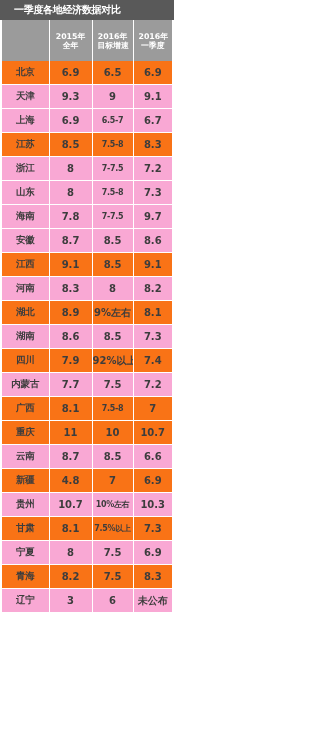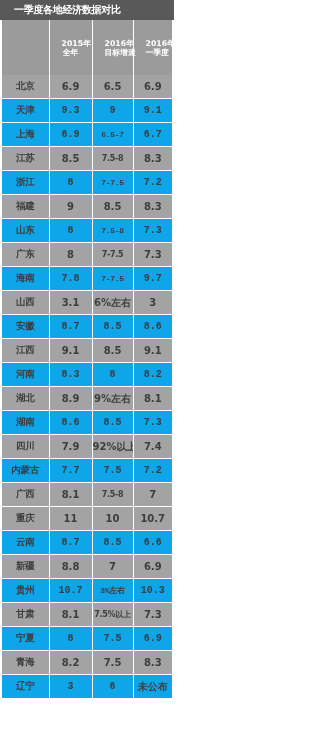--- a/index.html
+++ b/index.html
@@ -56,21 +56,21 @@
   .tbl col.c3 { width: 39px; }
 
   
   .tbl thead th {
     background: #9b9b9b;
     color: #ffffff;
     font-size: 7.8px;
     font-weight: bold;
     line-height: 9px;
     height: 31px;
-    padding: 12px;
+    padding: 5px;
     text-align: center;
     vertical-align: middle;
     border-right: 1px solid #ffffff;
     white-space: nowrap;
   }
   .tbl thead th:last-child { border-right: none; }
   .tbl thead th.blank { background: #9b9b9b; }
   .hl1, .hl2 { display: block; }
 
   
@@ -81,22 +81,22 @@
     vertical-align: middle;
     font-size: 10px;
     font-weight: bold;
     color: #3d3d3d;
     border-right: 1px solid #ffffff;
     border-bottom: 1px solid #ffffff;
     white-space: nowrap;
     overflow: hidden;
   }
   .tbl tbody td:last-child { border-right: none; }
-  .tbl tbody tr.odd td  { background: #a3a3a3; }
-  .tbl tbody tr.even td { background: #0ea5e9; font-family: Liberation Mono, monospace; }
+  .tbl tbody tr.odd td  { background: #f97316; }
+  .tbl tbody tr.even td { background: #f9a8d4; }
   .tbl tbody td.region {
     font-size: 9.5px;
     letter-spacing: -0.2px;
   }
   .tbl tbody td.val { font-size: 10px; }
   .tbl tbody td.val.long { font-size: 8px; letter-spacing: -0.3px; }
 </style>
 </head>
 <body>
 
@@ -157,50 +157,32 @@
           <td class="val">8.5</td>
           <td class="val long">7.5-8</td>
           <td class="val">8.3</td>
         </tr>
         <tr class="even">
           <td class="region">浙江</td>
           <td class="val">8</td>
           <td class="val long">7-7.5</td>
           <td class="val">7.2</td>
         </tr>
-        <tr class="odd">
-          <td class="region">福建</td>
-          <td class="val">9</td>
-          <td class="val">8.5</td>
-          <td class="val">8.3</td>
-        </tr>
         <tr class="even">
           <td class="region">山东</td>
           <td class="val">8</td>
           <td class="val long">7.5-8</td>
-          <td class="val">7.3</td>
-        </tr>
-        <tr class="odd">
-          <td class="region">广东</td>
-          <td class="val">8</td>
-          <td class="val long">7-7.5</td>
           <td class="val">7.3</td>
         </tr>
         <tr class="even">
           <td class="region">海南</td>
           <td class="val">7.8</td>
           <td class="val long">7-7.5</td>
           <td class="val">9.7</td>
         </tr>
-        <tr class="odd">
-          <td class="region">山西</td>
-          <td class="val">3.1</td>
-          <td class="val">6%左右</td>
-          <td class="val">3</td>
-        </tr>
         <tr class="even">
           <td class="region">安徽</td>
           <td class="val">8.7</td>
           <td class="val">8.5</td>
           <td class="val">8.6</td>
         </tr>
         <tr class="odd">
           <td class="region">江西</td>
           <td class="val">9.1</td>
           <td class="val">8.5</td>
@@ -249,28 +231,28 @@
           <td class="val">10.7</td>
         </tr>
         <tr class="even">
           <td class="region">云南</td>
           <td class="val">8.7</td>
           <td class="val">8.5</td>
           <td class="val">6.6</td>
         </tr>
         <tr class="odd">
           <td class="region">新疆</td>
-          <td class="val">8.8</td>
+          <td class="val">4.8</td>
           <td class="val">7</td>
           <td class="val">6.9</td>
         </tr>
         <tr class="even">
           <td class="region">贵州</td>
           <td class="val">10.7</td>
-          <td class="val long">3%左右</td>
+          <td class="val long">10%左右</td>
           <td class="val">10.3</td>
         </tr>
         <tr class="odd">
           <td class="region">甘肃</td>
           <td class="val">8.1</td>
           <td class="val long">7.5%以上</td>
           <td class="val">7.3</td>
         </tr>
         <tr class="even">
           <td class="region">宁夏</td>

